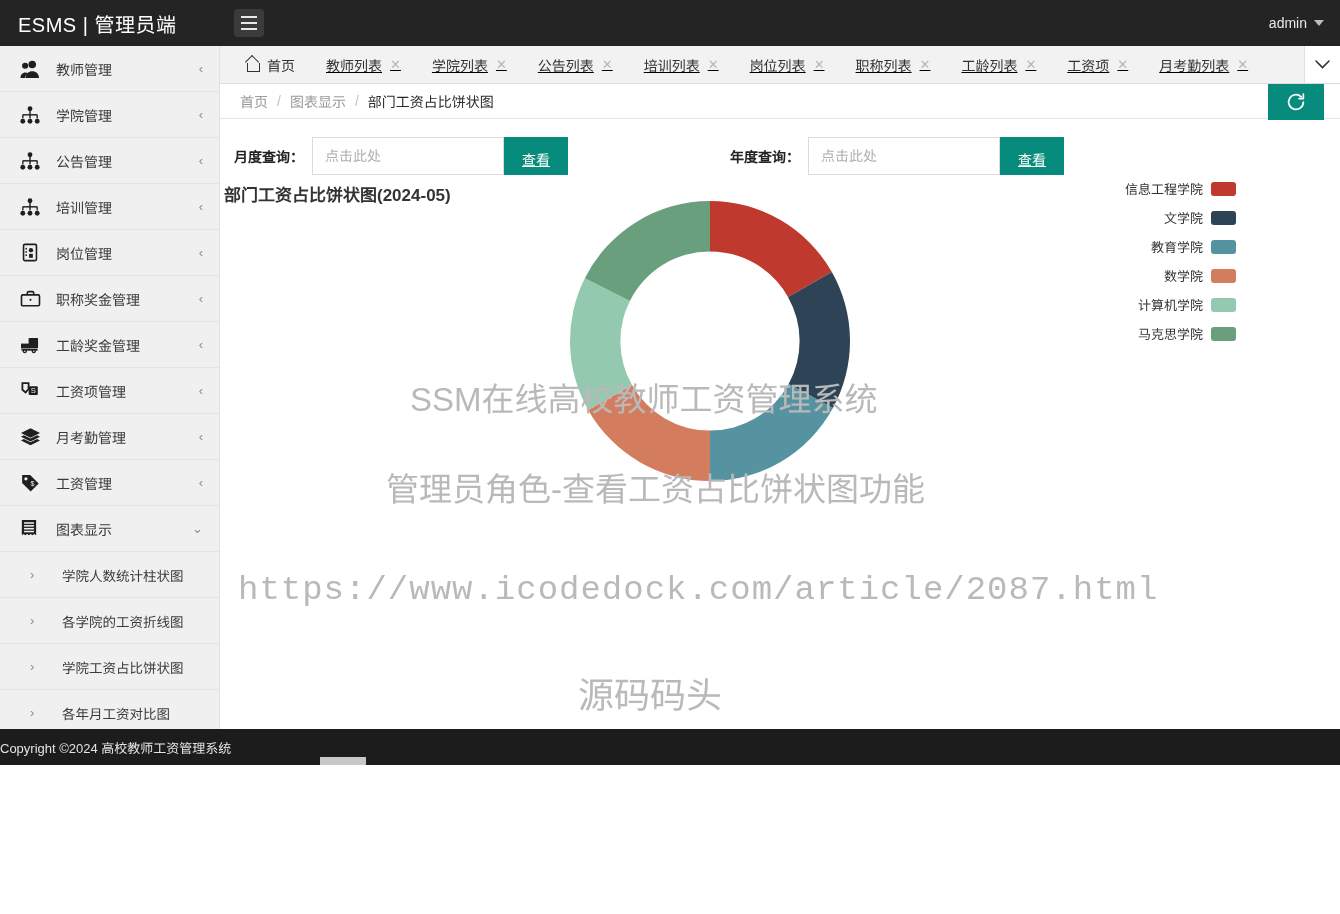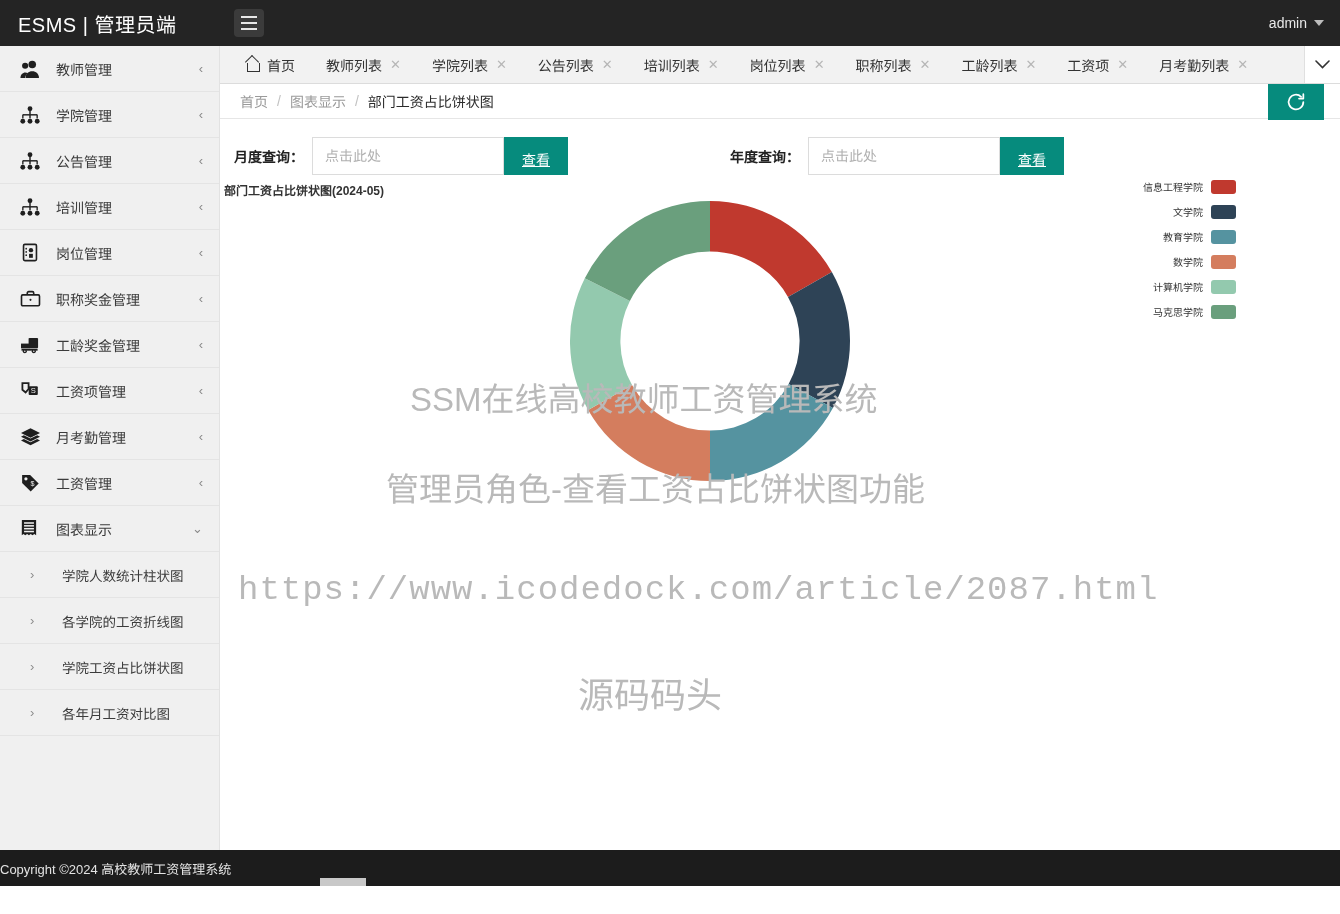--- a/index.html
+++ b/index.html
@@ -2,21 +2,21 @@
 <html lang="zh-CN"><head>
 <meta charset="utf-8">
 <title>ESMS 管理员端 - 部门工资占比饼状图</title>
 <style>
   * { box-sizing: border-box; margin: 0; padding: 0; }
   html, body {
     width: 1340px; height: 914px;
     font-family: "Liberation Sans", "DejaVu Sans", sans-serif;
     background: #ffffff; overflow: hidden;
   }
-  .app { position: relative; width: 1340px; height: 886px; }
+  .app { position: relative; width: 1340px; height: 765px; }
 
   
   .topbar {
     position: absolute; top: 0; left: 0; width: 1340px; height: 46px;
     background: #242424; display: flex; align-items: center;
     z-index: 50;
   }
   .brand {
     width: 220px; height: 46px; display: flex; align-items: center;
     padding-left: 18px; color: #ffffff;
@@ -128,31 +128,31 @@
     height: 38px; padding: 12px 18px; background: #068b7d; color: #fff;
     border: none; font-size: 14px; cursor: pointer;
     font-family: "Liberation Sans", sans-serif;
   }
   .q-btn span { text-decoration: underline; }
 
   
   .chart-wrap { position: relative; width: 1120px; height: 700px; margin-top: 6px; }
   .chart-title {
     position: absolute; left: 4px; top: 0;
-    font-size: 12px; font-weight: 700; color: #333; white-space: nowrap;
+    font-size: 17px; font-weight: 700; color: #333; white-space: nowrap;
   }
   .legend {
     position: absolute; right: 104px; top: -2px;
     display: flex; flex-direction: column; gap: 10px;
   }
   .legend-row {
     display: flex; align-items: center; justify-content: flex-end;
     gap: 8px; cursor: pointer;
   }
-  .legend-label { font-size: 10px; color: #333; white-space: nowrap; }
+  .legend-label { font-size: 13px; color: #333; white-space: nowrap; }
   .legend-swatch { width: 25px; height: 14px; border-radius: 3px; flex: 0 0 25px; }
   .donut { position: absolute; left: 340px; top: 10px; }
 
   
   .wm { position: absolute; color: #b9b9b9; user-select: none; pointer-events: none; white-space: nowrap; }
   .wm-1 { left: 190px; top: 192px; font-size: 33px; }
   .wm-2 { left: 166px; top: 282px; font-size: 33px; }
   .wm-3 { left: 18px; top: 390px; font-size: 34px; font-family: "Liberation Mono", "DejaVu Sans Mono", monospace; letter-spacing: 1px; }
   .wm-4 { left: 358px; top: 485px; font-size: 36px; }
 
@@ -362,21 +362,21 @@
         </div>
       </div>
     <div class="sidebar-tail"></div>
   </div>
 
   <div class="tabstrip">
     <div class="tab home">
       <span class="home-icon"></span>
       <span>首页</span>
     </div>
-    <div id="tab-list" style="display:flex;">
+    <div id="tab-list" style="display:flex;text-decoration:underline;">
         <div class="tab">
           <span>教师列表</span>
           <span class="tab-x">✕</span>
         </div>
         <div class="tab">
           <span>学院列表</span>
           <span class="tab-x">✕</span>
         </div>
         <div class="tab">
           <span>公告列表</span>

